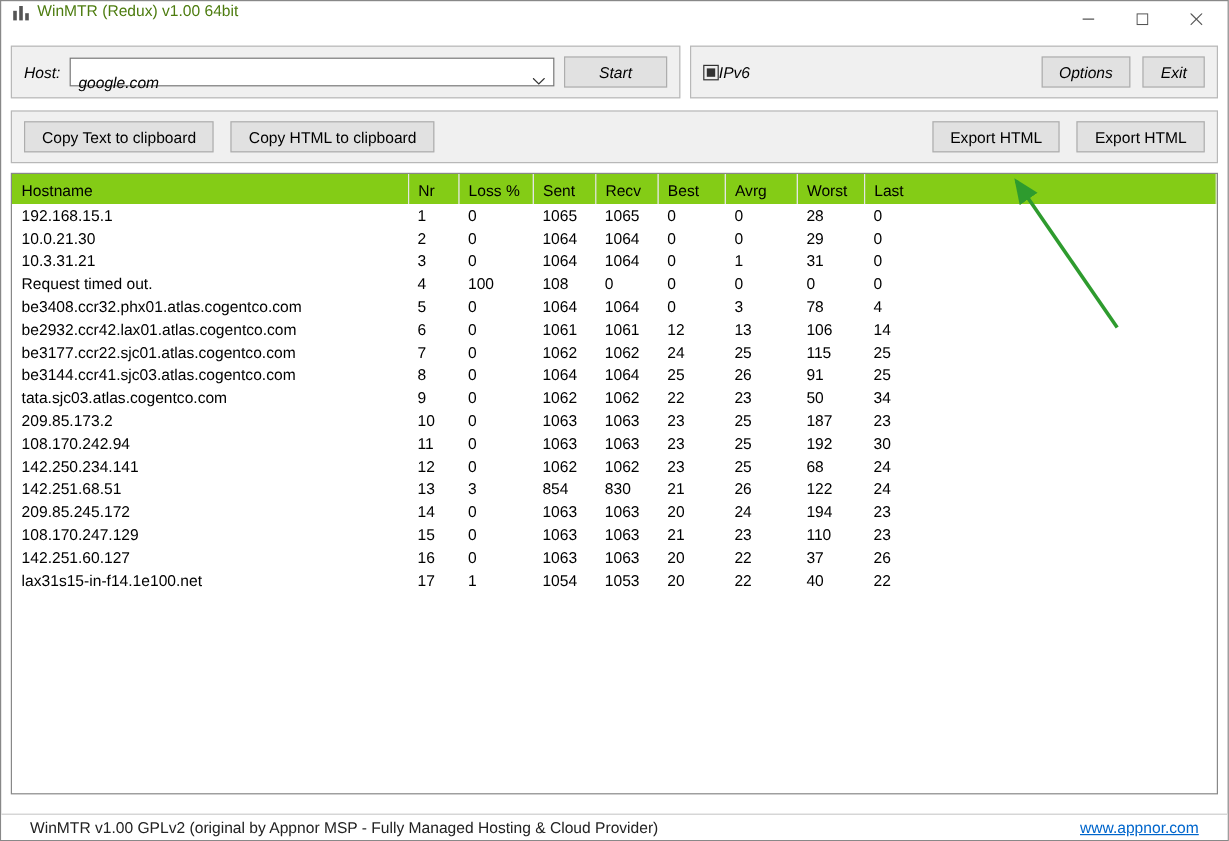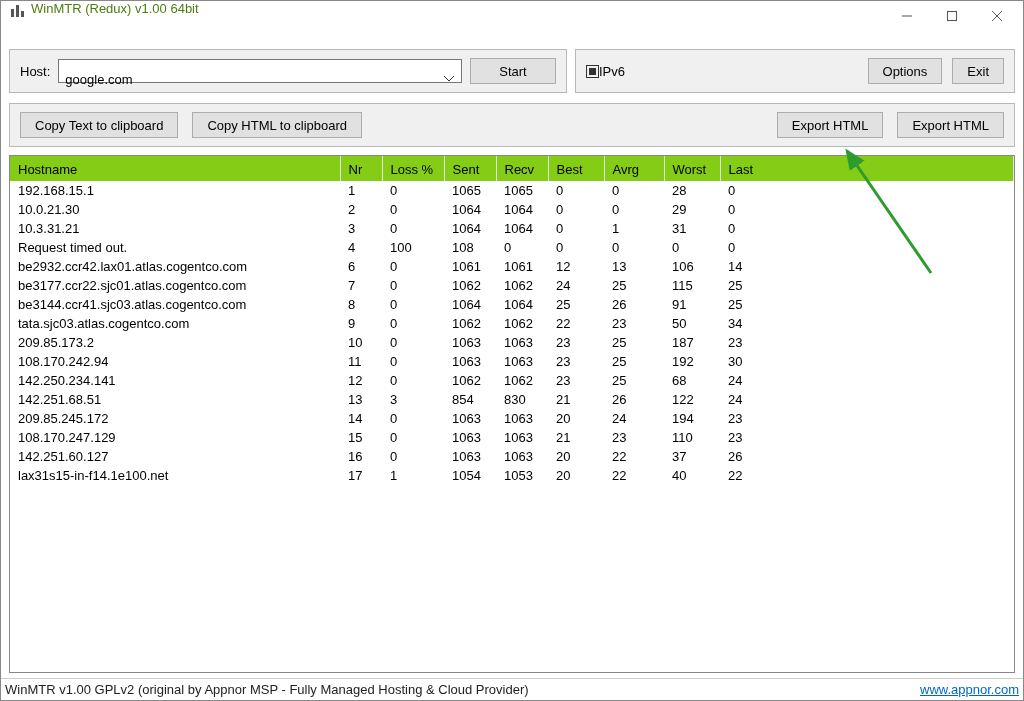--- a/index.html
+++ b/index.html
@@ -43,21 +43,22 @@
   }
   .winbtn svg { stroke: #555; stroke-width: 1; fill: none; }
 
   .client {
     padding: 0 8px 4px 8px;
   }
 
   .panel-row {
     display: flex;
     gap: 8px;
-    margin-top: 18px;
+    margin-top: 7px;
+    font-style: italic;
   }
   .panel {
     border: 1px solid #b8b8b8;
     background: #f0f0f0;
     padding: 8px 10px;
     display: flex;
     align-items: center;
   }
   .panel.host { flex: 0 0 558px; gap: 8px; }
   .panel.opts { flex: 1; gap: 10px; }
@@ -143,21 +144,21 @@
   .col-worst{ width: 56px; }
   .col-last { width: auto; }
 
   .statusbar {
     position: absolute;
     left: 0; right: 0; bottom: 0;
     height: 22px;
     border-top: 1px solid #ccc;
     display: flex;
     align-items: center;
-    padding: 0 4px;
+    padding: 0 24px;
     font-size: 13px;
     background: #fff;
     color: #222;
   }
   .statusbar .grow { flex: 1; }
   .statusbar a { color: #0066cc; text-decoration: underline; }
 
   .arrow-overlay {
     position: absolute;
     left: 0; top: 0;
@@ -285,20 +286,31 @@
             <td>4</td>
             <td>100</td>
             <td>108</td>
             <td>0</td>
             <td>0</td>
             <td>0</td>
             <td>0</td>
             <td>0</td>
           </tr>
           <tr>
+            <td>be3408.ccr32.phx01.atlas.cogentco.com</td>
+            <td>5</td>
+            <td>0</td>
+            <td>1064</td>
+            <td>1064</td>
+            <td>0</td>
+            <td>3</td>
+            <td>78</td>
+            <td>4</td>
+          </tr>
+          <tr>
             <td>be2932.ccr42.lax01.atlas.cogentco.com</td>
             <td>6</td>
             <td>0</td>
             <td>1061</td>
             <td>1061</td>
             <td>12</td>
             <td>13</td>
             <td>106</td>
             <td>14</td>
           </tr>

